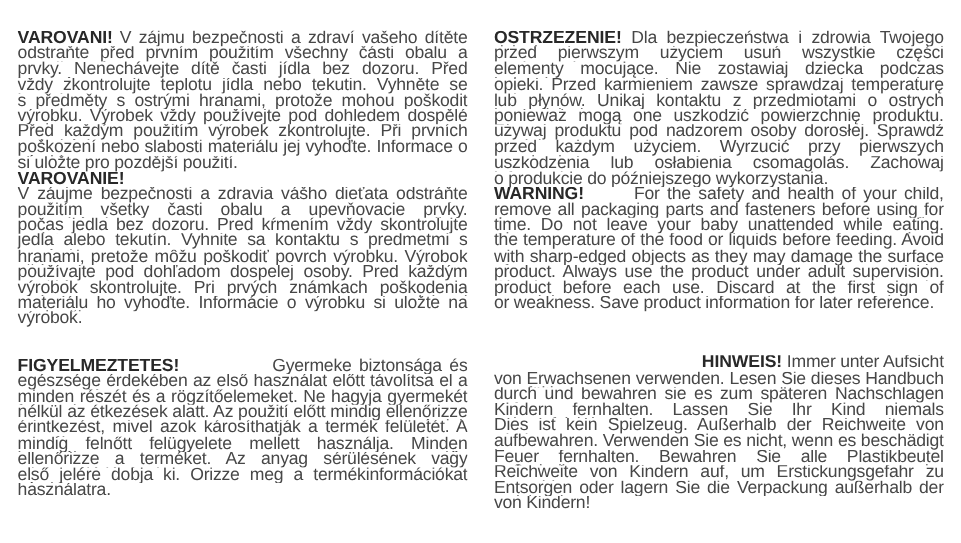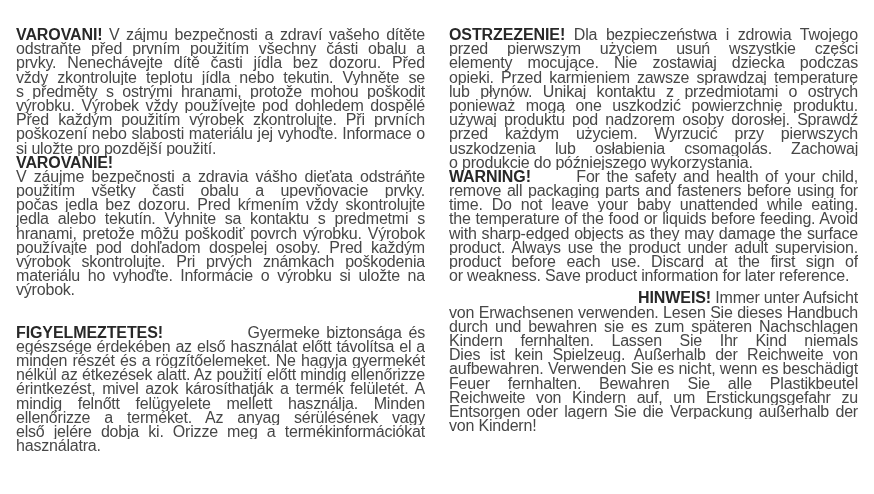--- a/index.html
+++ b/index.html
@@ -23,21 +23,21 @@
     gap: 24px;
     background: var(--page-bg, #ffffff);
   }
   .col {
     width: 409px;
     flex: 0 0 409px;
   }
   .warning-section { display: block; }
   .col > section + section { }
   .col-left  > section:nth-of-type(3) { margin-top: 28px; }
-  .col-right > section:nth-of-type(3) { margin-top: 8px; }
+  .col-right > section:nth-of-type(3) { margin-top: 40px; }
 
   .line {
     height: 14.2px;
     line-height: 14.2px;
     font-size: 16px;
     letter-spacing: -0.2px;
     overflow: hidden;
     white-space: normal;
   }
   .justify-line {

